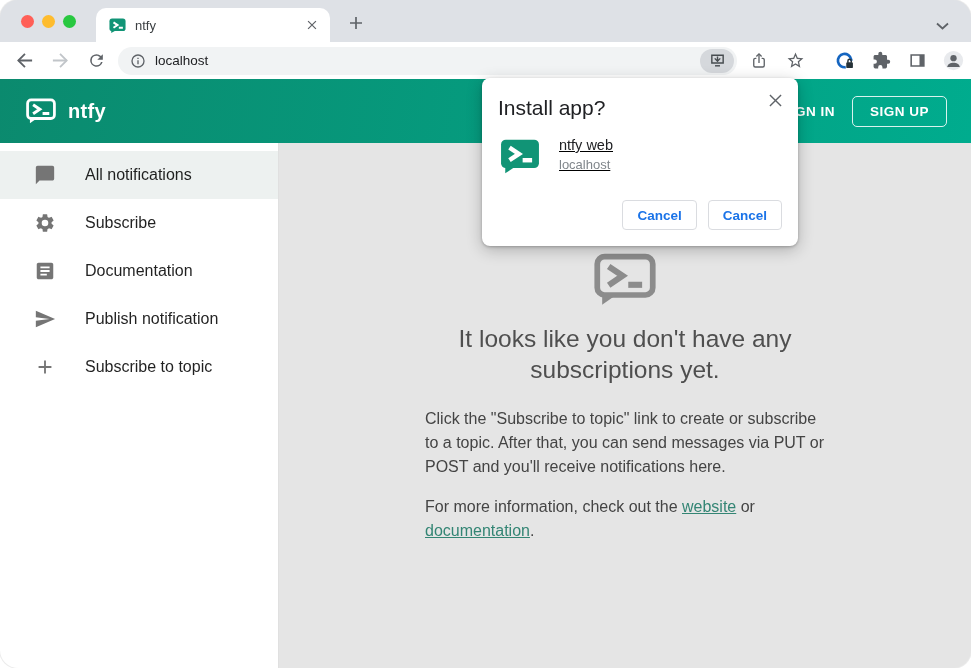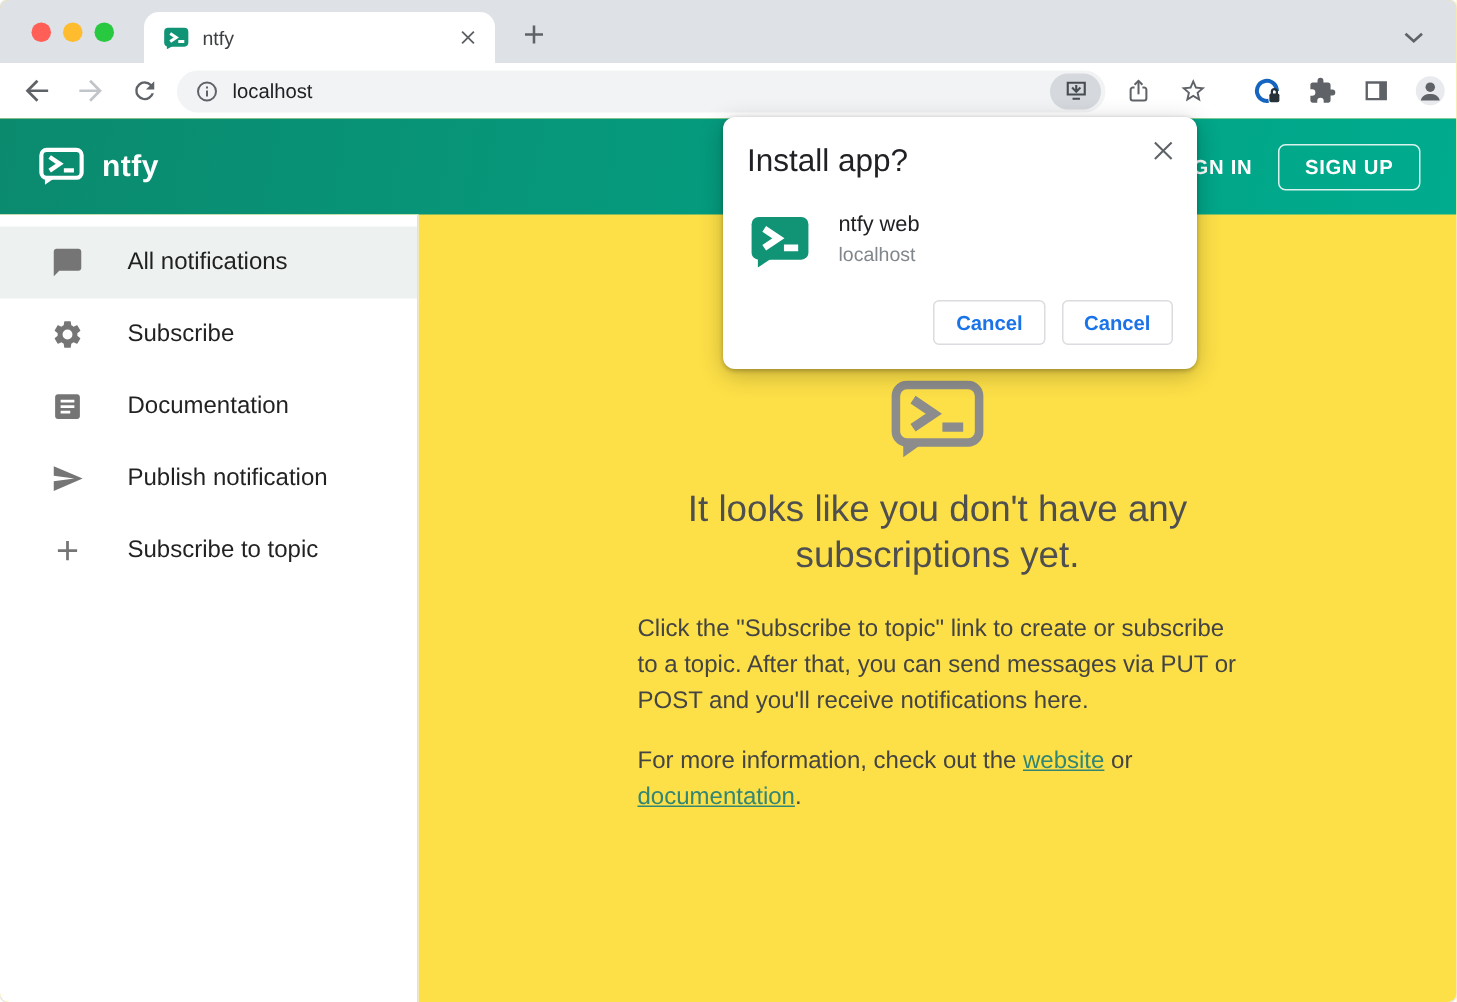--- a/index.html
+++ b/index.html
@@ -1,19 +1,19 @@
 <!DOCTYPE html>
 <html style="--header-teal-start: #0b8a6e; --header-teal-end: #00ac8e; --brand-teal: #119476; --link: #338574; --chrome-blue: #1a73e8; --tabbar-bg: #dee1e6; --content-bg: #f5f5f5; --selected-row-bg: #edf1f0;"><head>
 <meta charset="utf-8">
 <style>
   * { margin:0; padding:0; box-sizing:border-box; }
   html,body { background:#fff; font-family:"Liberation Sans", sans-serif; }
   .window{
-    position:relative; width:971px; height:668px; border-radius:6px; overflow:hidden;
-    background:#fde047; box-shadow:0 0 0 1px rgba(0,0,0,.08);
+    position:relative; width:971px; height:668px; border-radius:18px; overflow:hidden;
+    background:#e5e5e5; box-shadow:0 0 0 1px rgba(0,0,0,.08);
   }
 
   
   .tabbar{ height:42px; background:#dee1e6; display:flex; align-items:flex-end; position:relative; }
   .traffic{ position:absolute; top:15px; left:21px; display:flex; gap:8px; }
   .traffic span{ width:13px; height:13px; border-radius:50%; display:block; }
   .tl-red{ background:#ff5f57; } .tl-yellow{ background:#febc2e; } .tl-green{ background:#28c840; }
   .tab{
     margin-left:96px; width:234px; height:34px; background:#fff; border-radius:10px 10px 0 0;
     display:flex; align-items:center; padding:0 10px 0 13px;
@@ -65,21 +65,21 @@
   a.teal-link{ color:var(--link,#338574); text-decoration:underline; cursor:pointer;text-align:right; }
 
   
   .popup{
     position:absolute; left:482px; top:78px; width:316px; height:168px; background:#fff; z-index:50;
     border-radius:8px; box-shadow:0 1px 3px rgba(0,0,0,.24), 0 4px 16px rgba(0,0,0,.24);
     padding:16px;
   }
   .popup-title{ font-size:21px; color:#202124; margin-top:2px; }
   .popup-close{ position:absolute; top:13px; right:14px; width:18px; height:18px; display:flex; align-items:center; justify-content:center; }
-  .popup-row{ display:flex; margin-top:21px; }
+  .popup-row{ display:flex; margin-top:16px;text-decoration:underline; }
   .popup-appicon{ width:40px; height:40px; margin-left:2px; flex:none; }
   .popup-texts{ margin-left:19px; padding-top:1px; }
   .popup-appname{ font-size:14.5px; color:#202124; }
   .popup-origin{ font-size:13px; color:#80868b; margin-top:4px; }
   .popup-actions{ position:absolute; right:16px; bottom:16px; display:flex; gap:11px; }
   .popup-btn{
     min-width:70px; height:30px; background:#fff; border:1px solid #dadce0; border-radius:4px;
     color:var(--chrome-blue,#1a73e8); font-size:13.5px; font-weight:bold; font-family:"Liberation Sans",sans-serif;
     padding:0 14px;
   }

